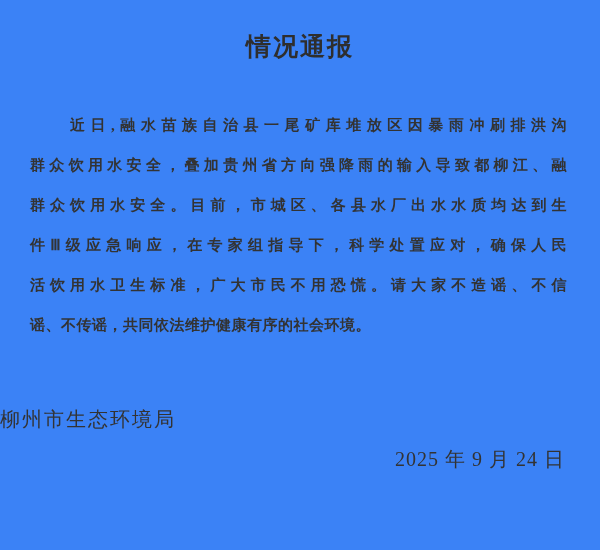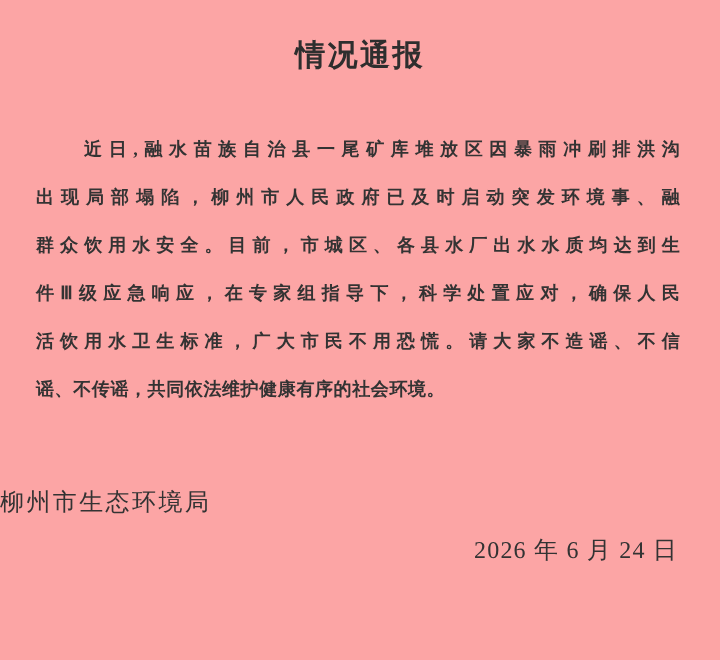--- a/index.html
+++ b/index.html
@@ -4,21 +4,21 @@
 <style>
   html, body {
     margin: 0;
     padding: 0;
     background: #ffffff;
   }
   .page {
     position: relative;
     width: 600px;
     height: 550px;
-    background: #fca5a5;
+    background: #3b82f6;
     font-family: "Liberation Serif", serif;
     color: #333333;
     overflow: hidden;
   }
   .title {
     margin: 0;
     padding-top: 31px;
     text-align: center;
     font-size: 25px;
     line-height: 32px;
@@ -61,23 +61,23 @@
   }
 </style>
 </head>
 <body>
 
 <div class="page">
   <h1 class="title">情况通报</h1>
 
   <div class="body-block">
       <div class="body-line">近日,融水苗族自治县一尾矿库堆放区因暴雨冲刷排洪沟</div>
-      <div class="body-line">出现局部塌陷，柳州市人民政府已及时启动突发环境事、融</div>
+      <div class="body-line">群众饮用水安全，叠加贵州省方向强降雨的输入导致都柳江、融</div>
       <div class="body-line">群众饮用水安全。目前，市城区、各县水厂出水水质均达到生</div>
       <div class="body-line">件Ⅲ级应急响应，在专家组指导下，科学处置应对，确保人民</div>
       <div class="body-line">活饮用水卫生标准，广大市民不用恐慌。请大家不造谣、不信</div>
       <div class="body-line">谣、不传谣，共同依法维护健康有序的社会环境。</div>
     </div>
 
   <div class="signature">柳州市生态环境局</div>
 
-  <div class="date-line">2026 年 6 月 24 日</div>
+  <div class="date-line">2025 年 9 月 24 日</div>
 </div>
 
 </body></html>

